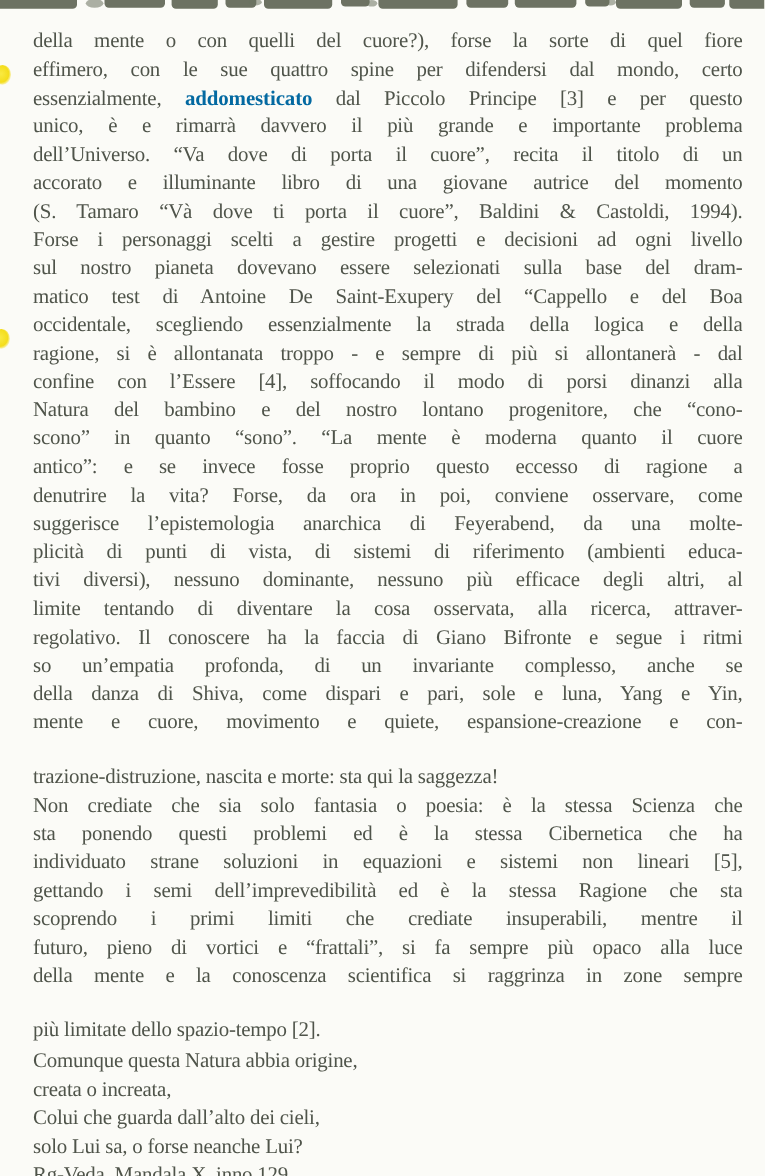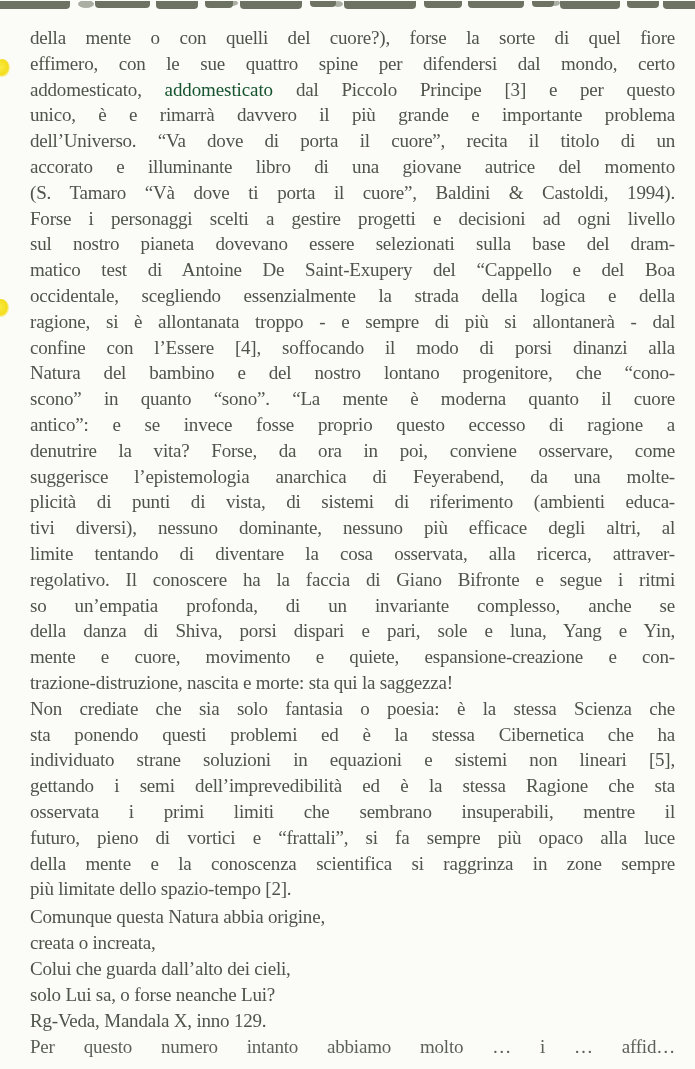--- a/index.html
+++ b/index.html
@@ -20,22 +20,22 @@
   .hl-dot.d1{left:-5px;top:59px;width:15px;height:18px;}
   .hl-dot.d2{left:-6px;top:299px;width:15px;height:18px;}
   .body-text{
     position:absolute;top:25px;left:30px;width:645px;
     font-size:19px;line-height:25.8px;letter-spacing:-0.2px;
   }
   .line{
     white-space:nowrap;overflow:hidden;
     text-align:justify;text-align-last:justify;
   }
-  .line.nojust{text-align-last:left;}
-  .bold{font-weight:normal;color:#14532d;letter-spacing:-0.1px;}
+  .line.nojust{text-align-last:left;margin-top:24px;}
+  .bold{font-weight:bold;color:#0369a1;letter-spacing:-0.1px;}
   .poem{margin-top:2px;text-align:left;line-height:26px;}
   .poem-line{white-space:nowrap;}
   .footer-line{
     margin-top:0;white-space:nowrap;overflow:hidden;
     text-align:justify;text-align-last:justify;
     opacity:0.92;
   }
 </style>
 </head>
 <body>
@@ -69,49 +69,49 @@
   </div>
 
   <div class="hl-dot d1"></div>
   <div class="hl-dot d2"></div>
 
   <div class="body-text">
 
     <div>
         <div class="line">della mente o con quelli del cuore?), forse la sorte di quel fiore</div>
         <div class="line">effimero, con le sue quattro spine per difendersi dal mondo, certo</div>
-        <div class="line"><span>addomesticato, </span><span class="bold">addomesticato</span><span> dal Piccolo Principe [3] e per questo</span></div>
+        <div class="line"><span>essenzialmente, </span><span class="bold">addomesticato</span><span> dal Piccolo Principe [3] e per questo</span></div>
         <div class="line">unico, è e rimarrà davvero il più grande e importante problema</div>
         <div class="line">dell’Universo. “Va dove di porta il cuore”, recita il titolo di un</div>
         <div class="line">accorato e illuminante libro di una giovane autrice del momento</div>
         <div class="line">(S. Tamaro “Và dove ti porta il cuore”, Baldini &amp; Castoldi, 1994).</div>
         <div class="line">Forse i personaggi scelti a gestire progetti e decisioni ad ogni livello</div>
         <div class="line">sul nostro pianeta dovevano essere selezionati sulla base del dram-</div>
         <div class="line">matico test di Antoine De Saint-Exupery del “Cappello e del Boa</div>
         <div class="line">occidentale, scegliendo essenzialmente la strada della logica e della</div>
         <div class="line">ragione, si è allontanata troppo - e sempre di più si allontanerà - dal</div>
         <div class="line">confine con l’Essere [4], soffocando il modo di porsi dinanzi alla</div>
         <div class="line">Natura del bambino e del nostro lontano progenitore, che “cono-</div>
         <div class="line">scono” in quanto “sono”. “La mente è moderna quanto il cuore</div>
         <div class="line">antico”: e se invece fosse proprio questo eccesso di ragione a</div>
         <div class="line">denutrire la vita? Forse, da ora in poi, conviene osservare, come</div>
         <div class="line">suggerisce l’epistemologia anarchica di Feyerabend, da una molte-</div>
         <div class="line">plicità di punti di vista, di sistemi di riferimento (ambienti educa-</div>
         <div class="line">tivi diversi), nessuno dominante, nessuno più efficace degli altri, al</div>
         <div class="line">limite tentando di diventare la cosa osservata, alla ricerca, attraver-</div>
         <div class="line">regolativo. Il conoscere ha la faccia di Giano Bifronte e segue i ritmi</div>
         <div class="line">so un’empatia profonda, di un invariante complesso, anche se</div>
-        <div class="line">della danza di Shiva, porsi dispari e pari, sole e luna, Yang e Yin,</div>
+        <div class="line">della danza di Shiva, come dispari e pari, sole e luna, Yang e Yin,</div>
         <div class="line">mente e cuore, movimento e quiete, espansione-creazione e con-</div>
         <div class="line nojust"><span>trazione-distruzione, nascita e morte: sta qui la saggezza!</span></div>
         <div class="line">Non crediate che sia solo fantasia o poesia: è la stessa Scienza che</div>
         <div class="line">sta ponendo questi problemi ed è la stessa Cibernetica che ha</div>
         <div class="line">individuato strane soluzioni in equazioni e sistemi non lineari [5],</div>
         <div class="line">gettando i semi dell’imprevedibilità ed è la stessa Ragione che sta</div>
-        <div class="line">osservata i primi limiti che sembrano insuperabili, mentre il</div>
+        <div class="line">scoprendo i primi limiti che crediate insuperabili, mentre il</div>
         <div class="line">futuro, pieno di vortici e “frattali”, si fa sempre più opaco alla luce</div>
         <div class="line">della mente e la conoscenza scientifica si raggrinza in zone sempre</div>
         <div class="line nojust"><span>più limitate dello spazio-tempo [2].</span></div>
       </div>
 
     <div class="poem">
         <div class="poem-line">Comunque questa Natura abbia origine,</div>
         <div class="poem-line">creata o increata,</div>
         <div class="poem-line">Colui che guarda dall’alto dei cieli,</div>
         <div class="poem-line">solo Lui sa, o forse neanche Lui?</div>

